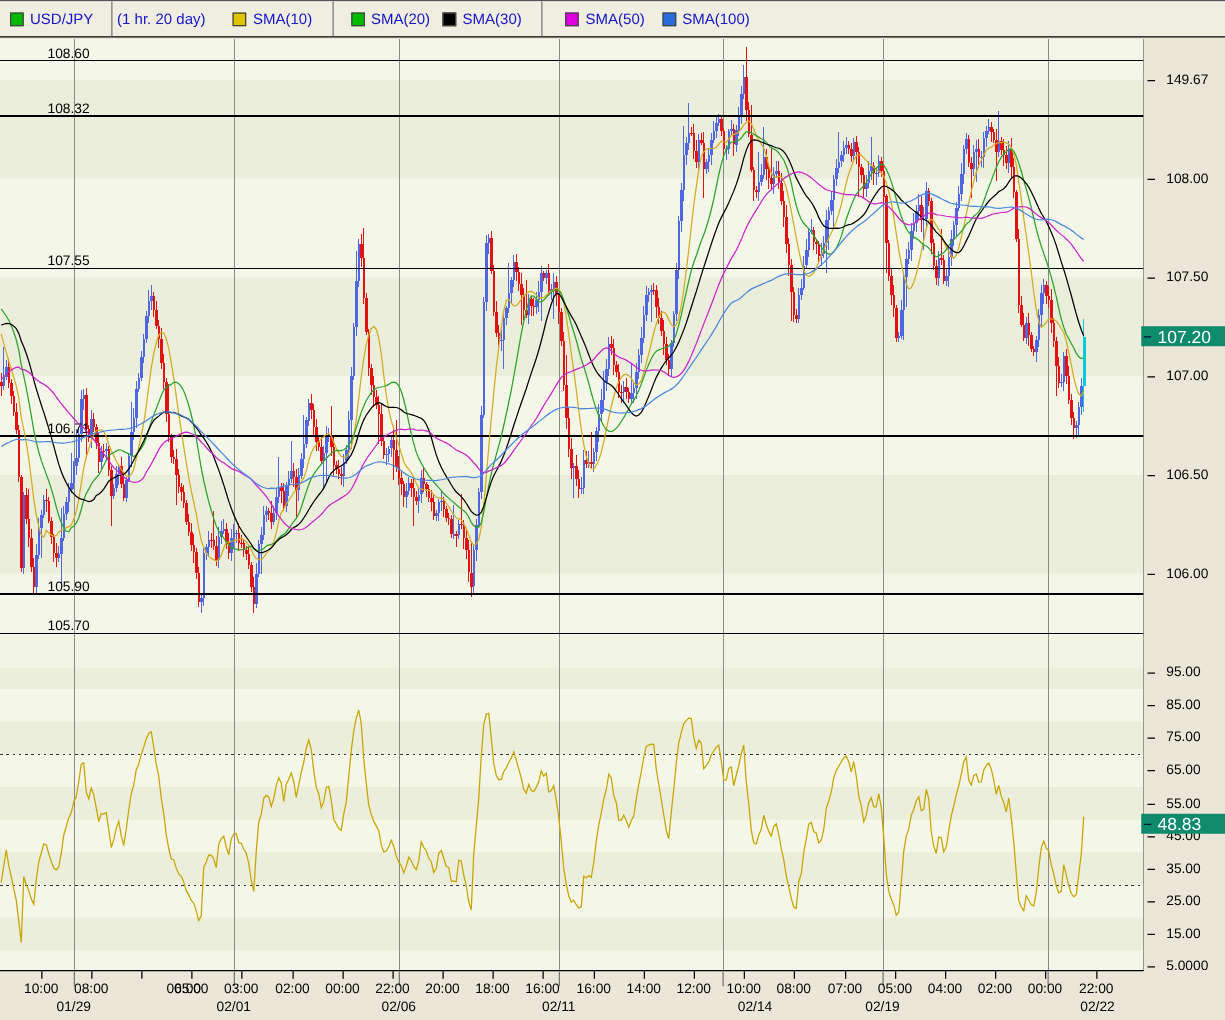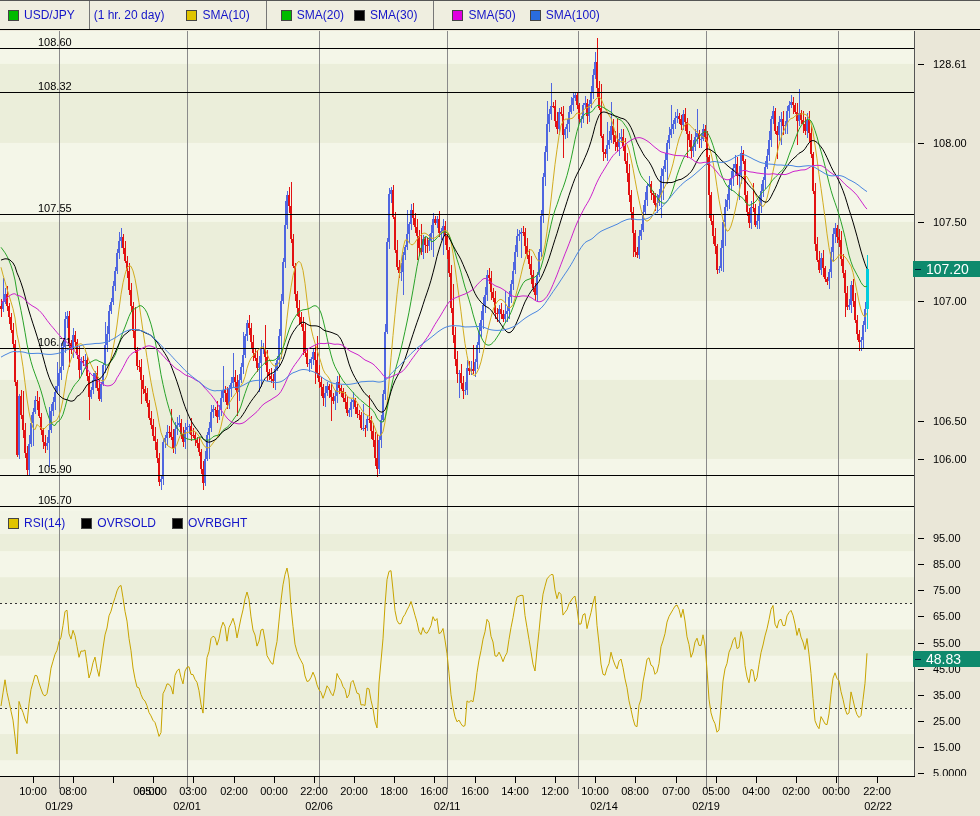--- a/index.html
+++ b/index.html
@@ -999,54 +999,40 @@
           <line x1="578.5" y1="0" x2="578.5" y2="265" stroke="#8a8a8a" stroke-width="1"></line>
           <line x1="706.5" y1="0" x2="706.5" y2="265" stroke="#8a8a8a" stroke-width="1"></line>
           <line x1="838.5" y1="0" x2="838.5" y2="265" stroke="#8a8a8a" stroke-width="1"></line>
         </g>
         <line x1="0" y1="92.875" x2="915" y2="92.875" stroke="#333" stroke-width="1" stroke-dasharray="2,3" shape-rendering="crispEdges"></line>
         <line x1="0" y1="197.47500000000002" x2="915" y2="197.47500000000002" stroke="#333" stroke-width="1" stroke-dasharray="2,3" shape-rendering="crispEdges"></line>
         <polyline points="1,195.0 3,181.9 5,168.8 7,181.6 9,190.4 11,200.1 13,209.1 15,225.8 17,242.9 19,190.4 21,196.6 23,201.4 25,208.0 27,212.4 29,192.7 31,178.5 33,171.6 35,164.3 37,164.8 39,172.0 41,178.0 43,183.4 45,185.0 47,182.5 49,171.5 51,157.2 53,150.2 55,143.3 57,139.3 59,130.5 61,126.3 63,114.4 65,100.5 67,99.2 69,122.7 71,128.1 73,119.3 75,124.7 77,135.3 79,146.3 81,140.0 83,140.2 85,139.0 87,152.6 89,167.0 91,160.9 93,151.7 95,146.1 97,157.5 99,165.4 101,152.2 103,137.0 105,123.9 107,117.0 109,104.8 111,100.2 113,92.7 115,86.7 117,79.9 119,75.7 121,74.4 123,86.8 125,100.3 127,110.1 129,127.4 131,139.7 133,157.0 135,167.8 137,176.1 139,176.9 141,183.5 143,188.1 145,190.0 147,194.7 149,201.5 151,204.9 153,209.3 155,211.5 157,217.9 159,225.4 161,221.6 163,182.7 165,178.6 167,172.9 169,173.3 171,176.1 173,183.1 175,164.3 177,159.9 179,157.9 181,166.6 183,172.9 185,160.1 187,156.2 189,155.8 191,163.4 193,163.5 195,168.4 197,171.4 199,179.7 201,193.2 203,202.1 205,170.3 207,146.6 209,140.5 211,127.6 213,125.2 215,126.5 217,134.2 219,127.8 221,117.3 223,111.2 225,115.3 227,130.2 229,116.6 231,112.4 233,107.3 235,114.4 237,126.9 239,117.0 241,107.0 243,98.8 245,87.8 247,81.0 249,88.3 251,105.9 253,119.1 255,124.0 257,135.1 259,130.1 261,119.0 263,118.1 265,129.1 267,144.6 269,148.1 271,151.8 273,153.3 275,140.2 277,130.5 279,110.1 281,89.5 283,73.8 285,63.6 287,57.0 289,68.0 291,96.1 293,115.6 295,133.2 297,140.6 299,145.9 301,149.7 303,153.5 305,164.9 307,170.5 309,169.8 311,166.4 313,161.2 315,166.0 317,173.8 319,178.7 321,181.5 323,187.3 325,181.9 327,174.8 329,177.6 331,182.2 333,184.8 335,177.9 337,162.5 339,166.8 341,169.8 343,175.6 345,178.4 347,187.0 349,183.6 351,171.6 353,169.4 355,175.6 357,182.2 359,182.9 361,194.0 363,193.7 365,194.5 367,177.1 369,177.9 371,189.2 373,197.6 375,210.4 377,216.9 379,172.0 381,150.0 383,127.8 385,94.1 387,68.7 389,60.4 391,59.7 393,78.9 395,99.7 397,109.4 399,112.9 401,112.5 403,106.3 405,103.4 407,99.0 409,95.3 411,90.5 413,97.1 415,104.3 417,111.2 419,120.5 421,123.6 423,116.6 425,121.4 427,122.3 429,118.9 431,114.5 433,105.7 435,109.9 437,107.6 439,122.6 441,121.5 443,117.5 445,129.1 447,142.6 449,162.1 451,183.8 453,196.3 455,205.8 457,210.8 459,209.1 461,212.8 463,215.4 465,214.6 467,189.9 469,191.4 471,189.5 473,190.8 475,179.2 477,161.7 479,149.1 481,139.6 483,128.2 485,120.8 487,108.3 489,111.4 491,125.3 493,131.0 495,144.9 497,145.2 499,141.1 501,145.3 503,150.7 505,145.4 507,141.8 509,128.4 511,116.6 513,106.7 515,94.9 517,86.1 519,85.1 521,84.3 523,84.5 525,104.4 527,116.4 529,128.4 531,140.7 533,153.2 535,160.0 537,138.9 539,120.5 541,99.6 543,83.2 545,75.2 547,67.9 549,65.5 551,63.5 553,63.7 555,78.9 557,87.7 559,81.2 561,83.4 563,104.1 565,101.3 567,98.7 569,92.8 571,89.8 573,86.7 575,85.1 577,97.5 579,113.1 581,113.0 583,103.8 585,102.6 587,117.6 589,109.2 591,101.6 593,92.0 595,85.1 597,114.3 599,132.2 601,153.1 603,163.3 605,164.2 607,157.0 609,152.6 611,141.2 613,148.6 615,154.1 617,157.9 619,150.3 621,148.0 623,156.6 625,167.9 627,176.7 629,189.8 631,198.6 633,207.7 635,214.6 637,215.7 639,194.2 641,188.1 643,170.9 645,160.3 647,148.3 649,146.8 651,154.2 653,155.6 655,163.3 657,161.1 659,152.6 661,135.7 663,129.8 665,122.7 667,111.1 669,105.5 671,102.0 673,98.6 675,95.2 677,94.0 679,98.3 681,106.5 683,98.2 685,110.0 687,125.8 689,133.5 691,146.3 693,141.2 695,131.1 697,127.2 699,134.4 701,134.4 703,123.8 705,134.9 707,158.6 709,188.1 711,201.9 713,208.5 715,212.7 717,221.2 719,219.0 721,194.9 723,170.1 725,157.9 727,152.4 729,141.2 731,136.6 733,129.6 735,126.4 737,137.6 739,136.4 741,120.6 743,128.1 745,154.6 747,165.9 749,171.8 751,158.5 753,159.3 755,170.4 757,166.6 759,153.5 761,141.7 763,134.0 765,124.9 767,117.8 769,108.6 771,98.4 773,94.5 775,113.2 777,117.1 779,109.5 781,108.2 783,114.6 785,114.5 787,104.9 789,101.5 791,99.4 793,104.3 795,112.9 797,124.4 799,117.2 801,126.1 803,131.0 805,138.6 807,127.5 809,143.2 811,162.4 813,187.6 815,209.7 817,214.6 819,217.7 821,205.6 823,209.0 825,212.9 827,213.7 829,202.9 831,183.2 833,167.3 835,161.8 837,167.5 839,169.7 841,180.7 843,188.3 845,197.6 847,203.4 849,202.0 851,180.9 853,188.9 855,197.6 857,203.6 859,206.5 861,204.5 863,188.6 865,172.3 867,142.3 " fill="none" stroke="#c8a400" stroke-width="1"></polyline>
         <line x1="914.5" y1="0" x2="914.5" y2="265" stroke="#555" stroke-width="1" shape-rendering="crispEdges"></line>
       </svg></div>
 
-  <div id="legendRsi" style="color: rgb(20, 20, 200);">
-      <div class="litem" style="margin-left: 8px; font-size: 12px;">
-        <span class="sw" style="background: rgb(224, 196, 0);"></span>
-        <span>RSI(14)</span>
-      </div>
-      <div class="litem" style="margin-left: 16px; font-size: 12px;">
-        <span class="sw" style="background: rgb(0, 0, 0);"></span>
-        <span>OVRSOLD</span>
-      </div>
-      <div class="litem" style="margin-left: 16px; font-size: 12px;">
-        <span class="sw" style="background: rgb(0, 0, 0);"></span>
-        <span>OVRBGHT</span>
-      </div>
-    </div>
 
   <div id="axisMain" class="axisStrip">
 
   <div class="tickRow" style="top: 26.9px;">
         <span class="dash"></span>
-        <span class="tl">128.61</span>
+        <span class="tl">149.67</span>
       </div>
       <div class="tickRow" style="top: 105.9px;">
         <span class="dash"></span>
         <span class="tl">108.00</span>
       </div>
       <div class="tickRow" style="top: 184.9px;">
         <span class="dash"></span>
         <span class="tl">107.50</span>
       </div>
       <div class="tickRow" style="top: 263.9px;">
         <span class="dash"></span>
         <span class="tl">107.00</span>
       </div>
-      <div class="tickRow" style="top: 342.9px; margin-top: 41px;">
+      <div class="tickRow" style="top: 342.9px;">
         <span class="dash"></span>
         <span class="tl">106.50</span>
       </div>
       <div class="tickRow" style="top: 421.9px;">
         <span class="dash"></span>
         <span class="tl">106.00</span>
       </div>
       <div class="marker" id="priceMarker" style="background: rgb(14, 138, 109); top: 230.3px;">
       <span class="mdash"></span>
       <span>107.20</span>

